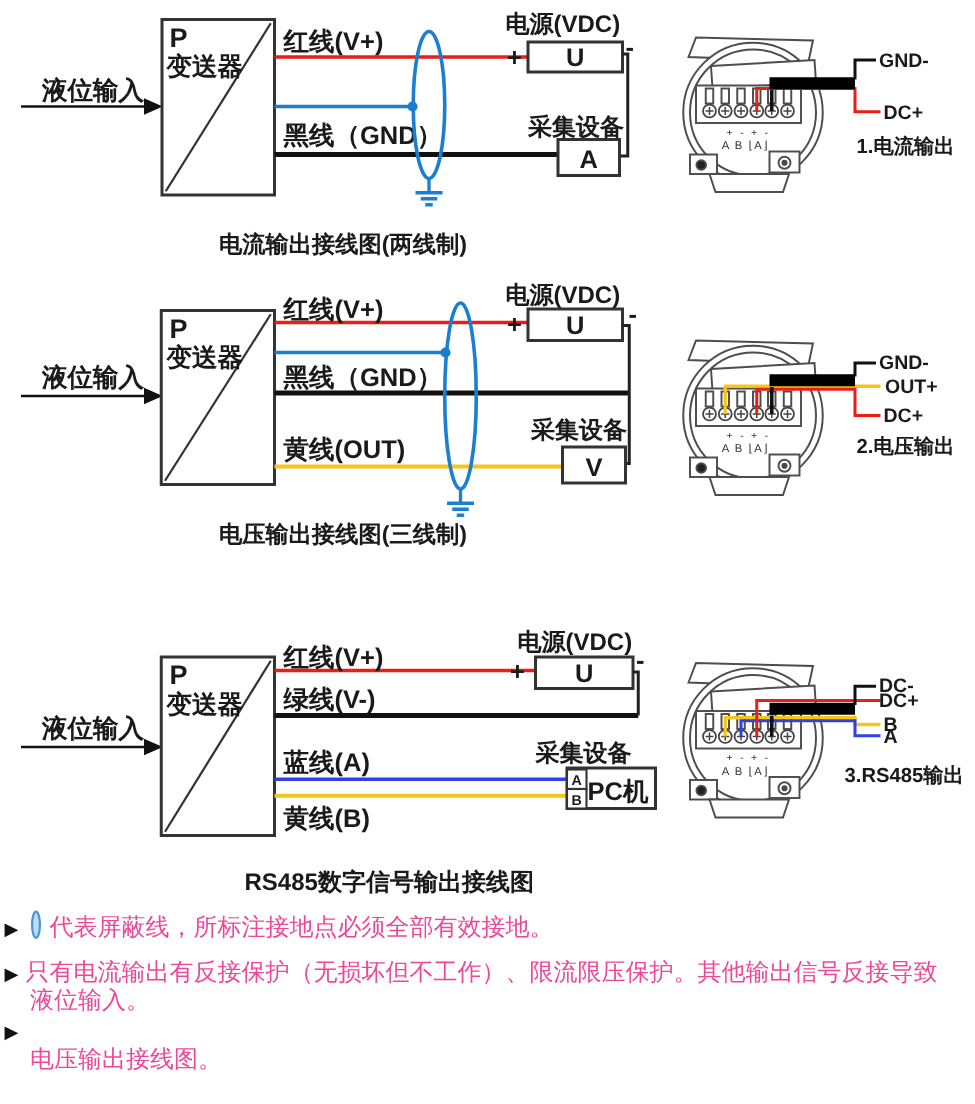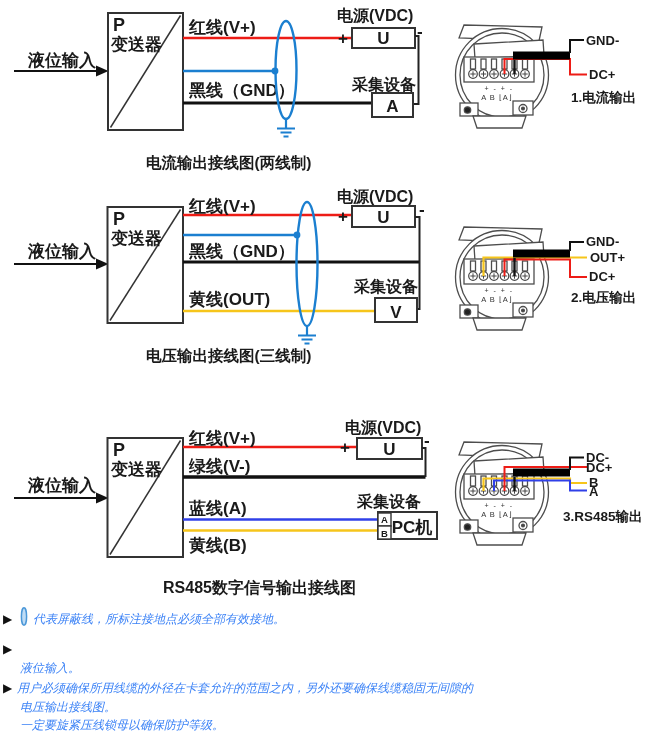--- a/index.html
+++ b/index.html
@@ -13,21 +13,21 @@
   .meter{font-size:17px;font-weight:600;}
   .cap{font-size:15.5px;font-weight:700;}
   .cap2{font-size:16px;font-weight:700;}
   .out{font-size:13px;font-weight:600;}
   .outcap{font-size:13.5px;font-weight:700;}
   .tiny{font-size:7px;font-weight:400;fill:#333;letter-spacing:1.5px;}
   .tiny2{font-size:7.5px;font-weight:400;fill:#333;letter-spacing:1px;}
   .pcsm{font-size:9.5px;font-weight:600;}
   .housing{fill:#fff;stroke:#4d4d4d;stroke-width:1.3;}
   .bullet{position:absolute;font-size:12px;color:#111;line-height:18px;}
-  .ntext{position:absolute;font-size:12px;font-weight:500;color:#3b82f6;line-height:18px;white-space:nowrap;font-style:italic;}
+  .ntext{position:absolute;font-size:16px;font-weight:500;color:#ec4899;line-height:18px;white-space:nowrap;}
   .shield-ico{position:absolute;}
 </style>
 </head>
 <body>
 
 <div id="stage">
 
 <svg width="650" height="600" viewBox="0 0 650 600">
   <defs>
     <g id="screw">
@@ -219,21 +219,20 @@
 </svg>
 
   
   <span class="bullet" style="left:3px;top:610px">▶</span>
   <svg class="shield-ico" style="left:19px;top:605px" width="10" height="23">
     <ellipse cx="5" cy="11.5" rx="2.6" ry="8.7" fill="#bfdcf5" stroke="#4a97d8" stroke-width="1.5"></ellipse>
   </svg>
   <span class="ntext" style="left:33px;top:610px">代表屏蔽线，所标注接地点必须全部有效接地。</span>
 
   <span class="bullet" style="left:3px;top:640px">▶</span>
+  <span class="ntext" style="left:17px;top:640px">只有电流输出有反接保护（无损坏但不工作）、限流限压保护。其他输出信号反接导致</span>
   <span class="ntext" style="left:20px;top:659px">液位输入。</span>
 
   <span class="bullet" style="left:3px;top:679px">▶</span>
-  <span class="ntext" style="left:17px;top:679px">用户必须确保所用线缆的外径在卡套允许的范围之内，另外还要确保线缆稳固无间隙的</span>
   <span class="ntext" style="left:20px;top:698px">电压输出接线图。</span>
 
-  <span class="ntext" style="left:20px;top:716px">一定要旋紧压线锁母以确保防护等级。</span>
 
 </div>
 
 </body></html>

